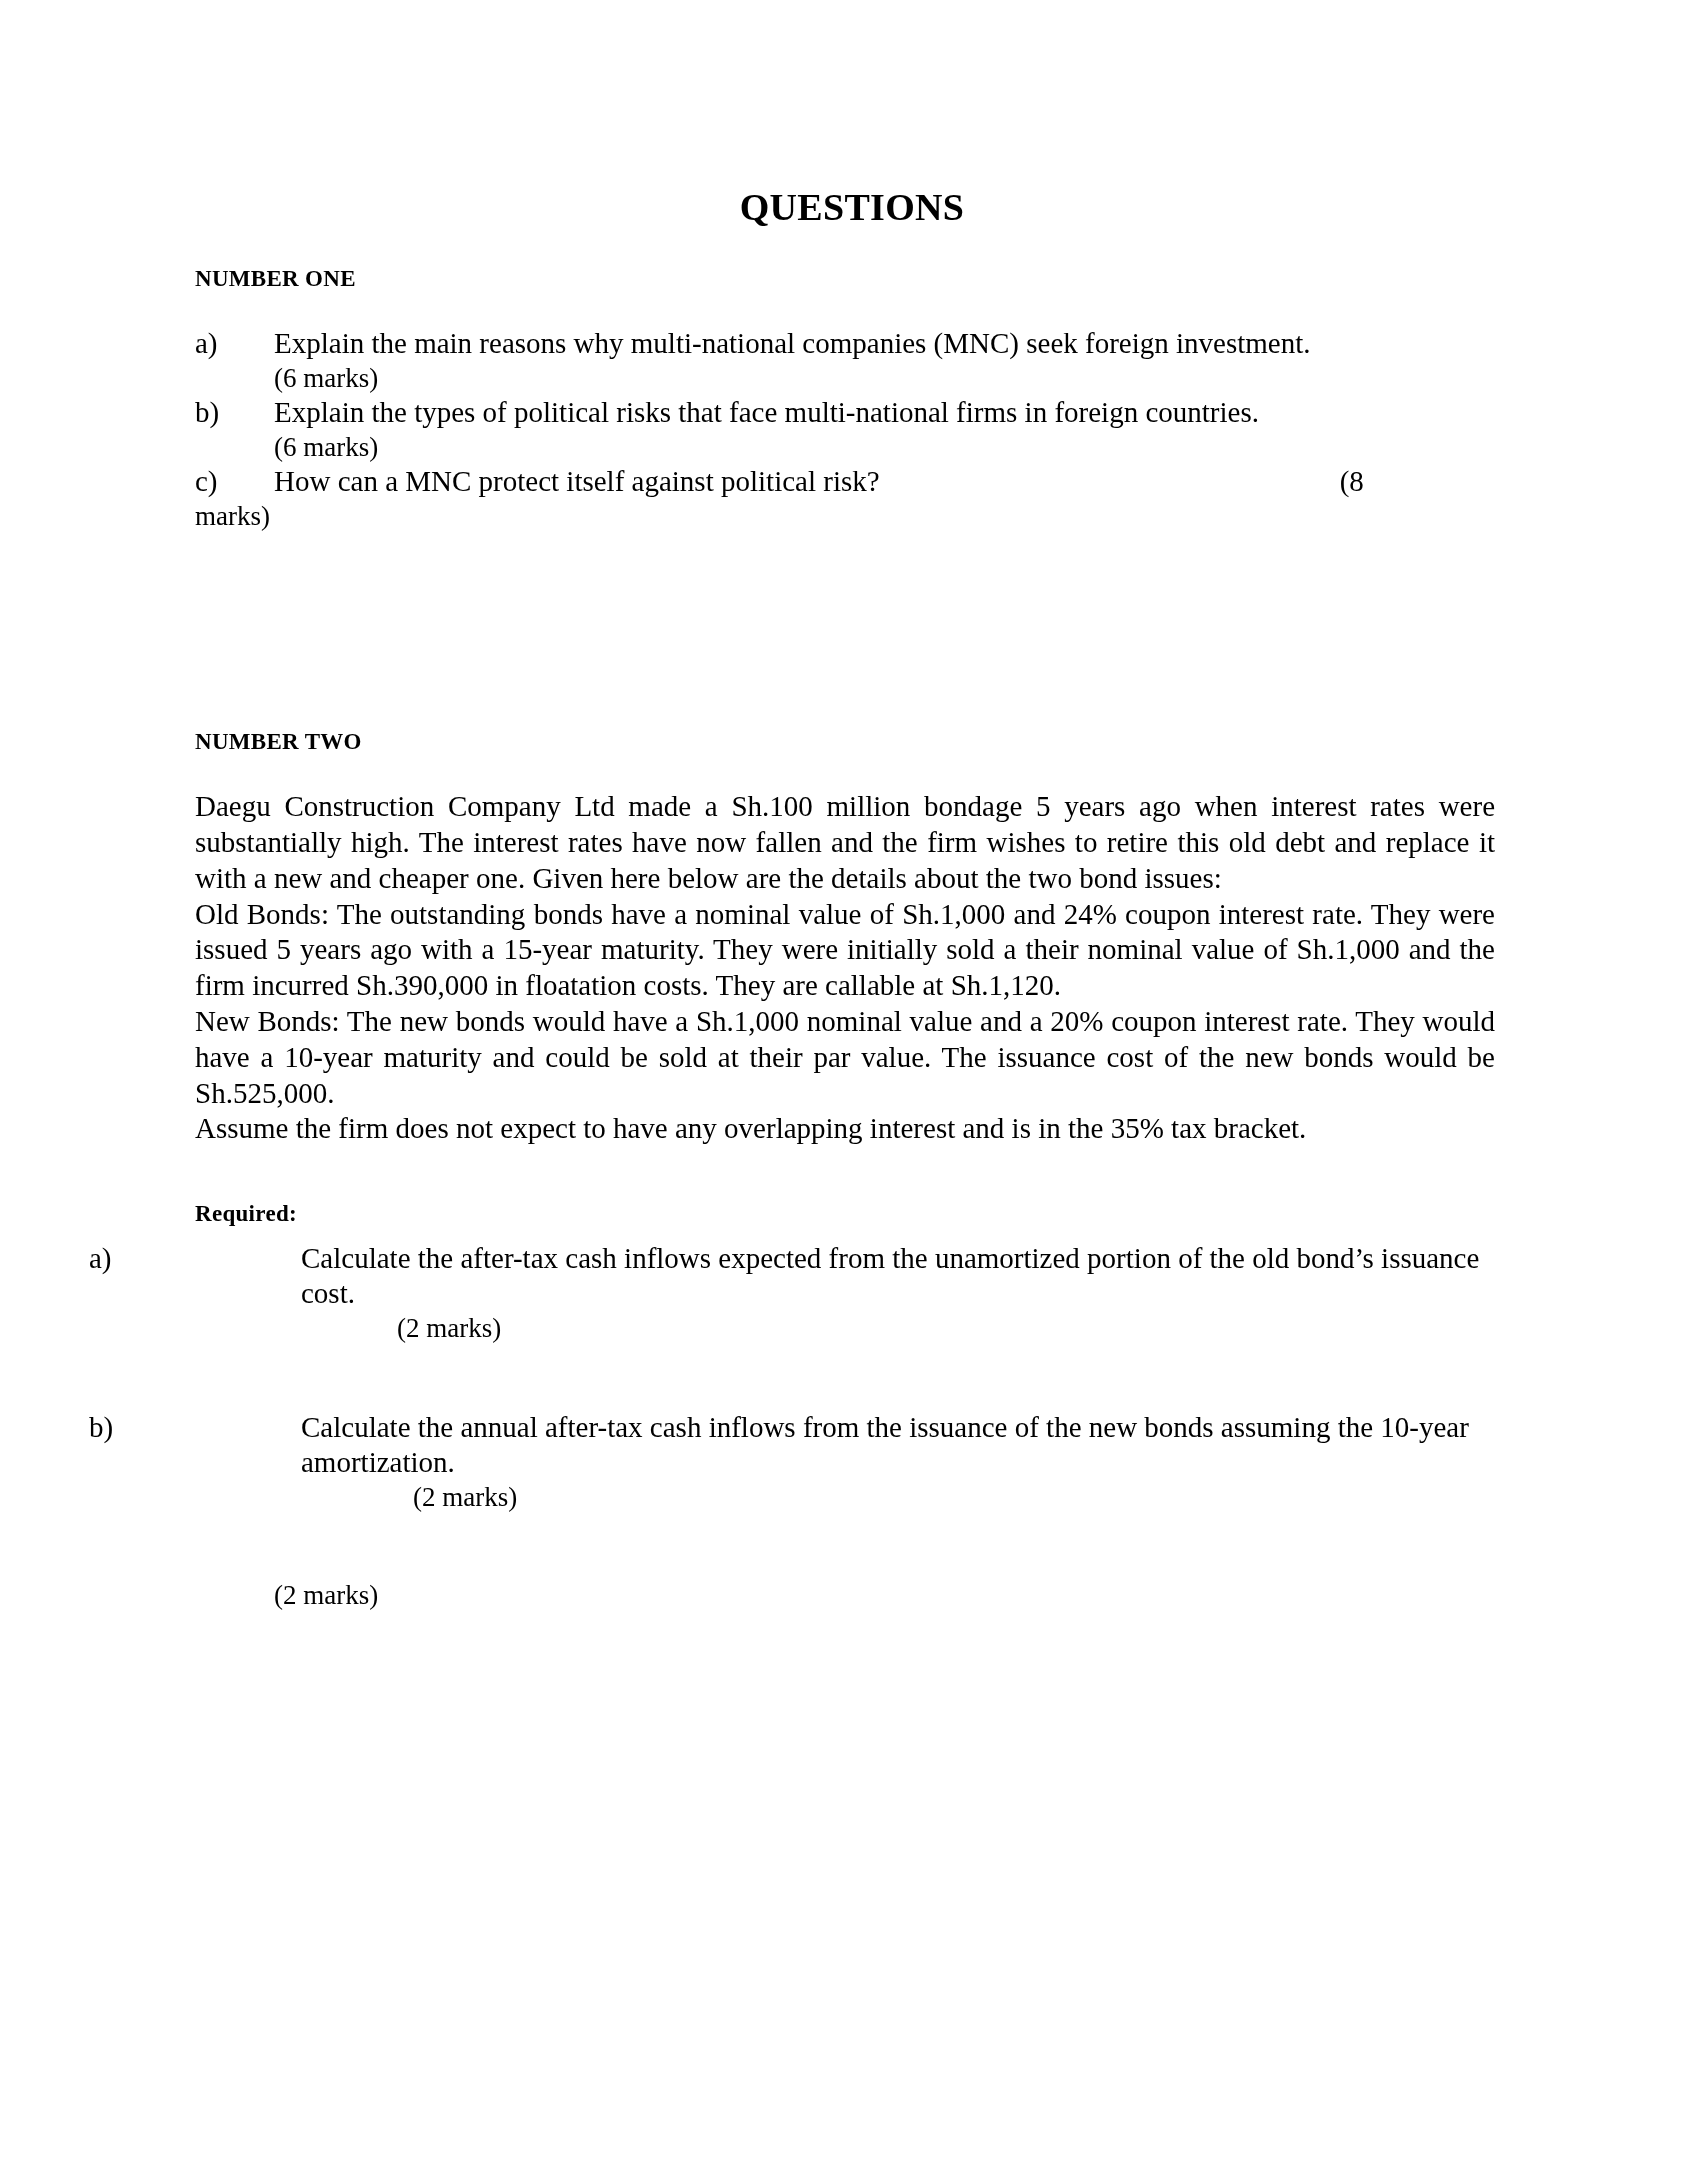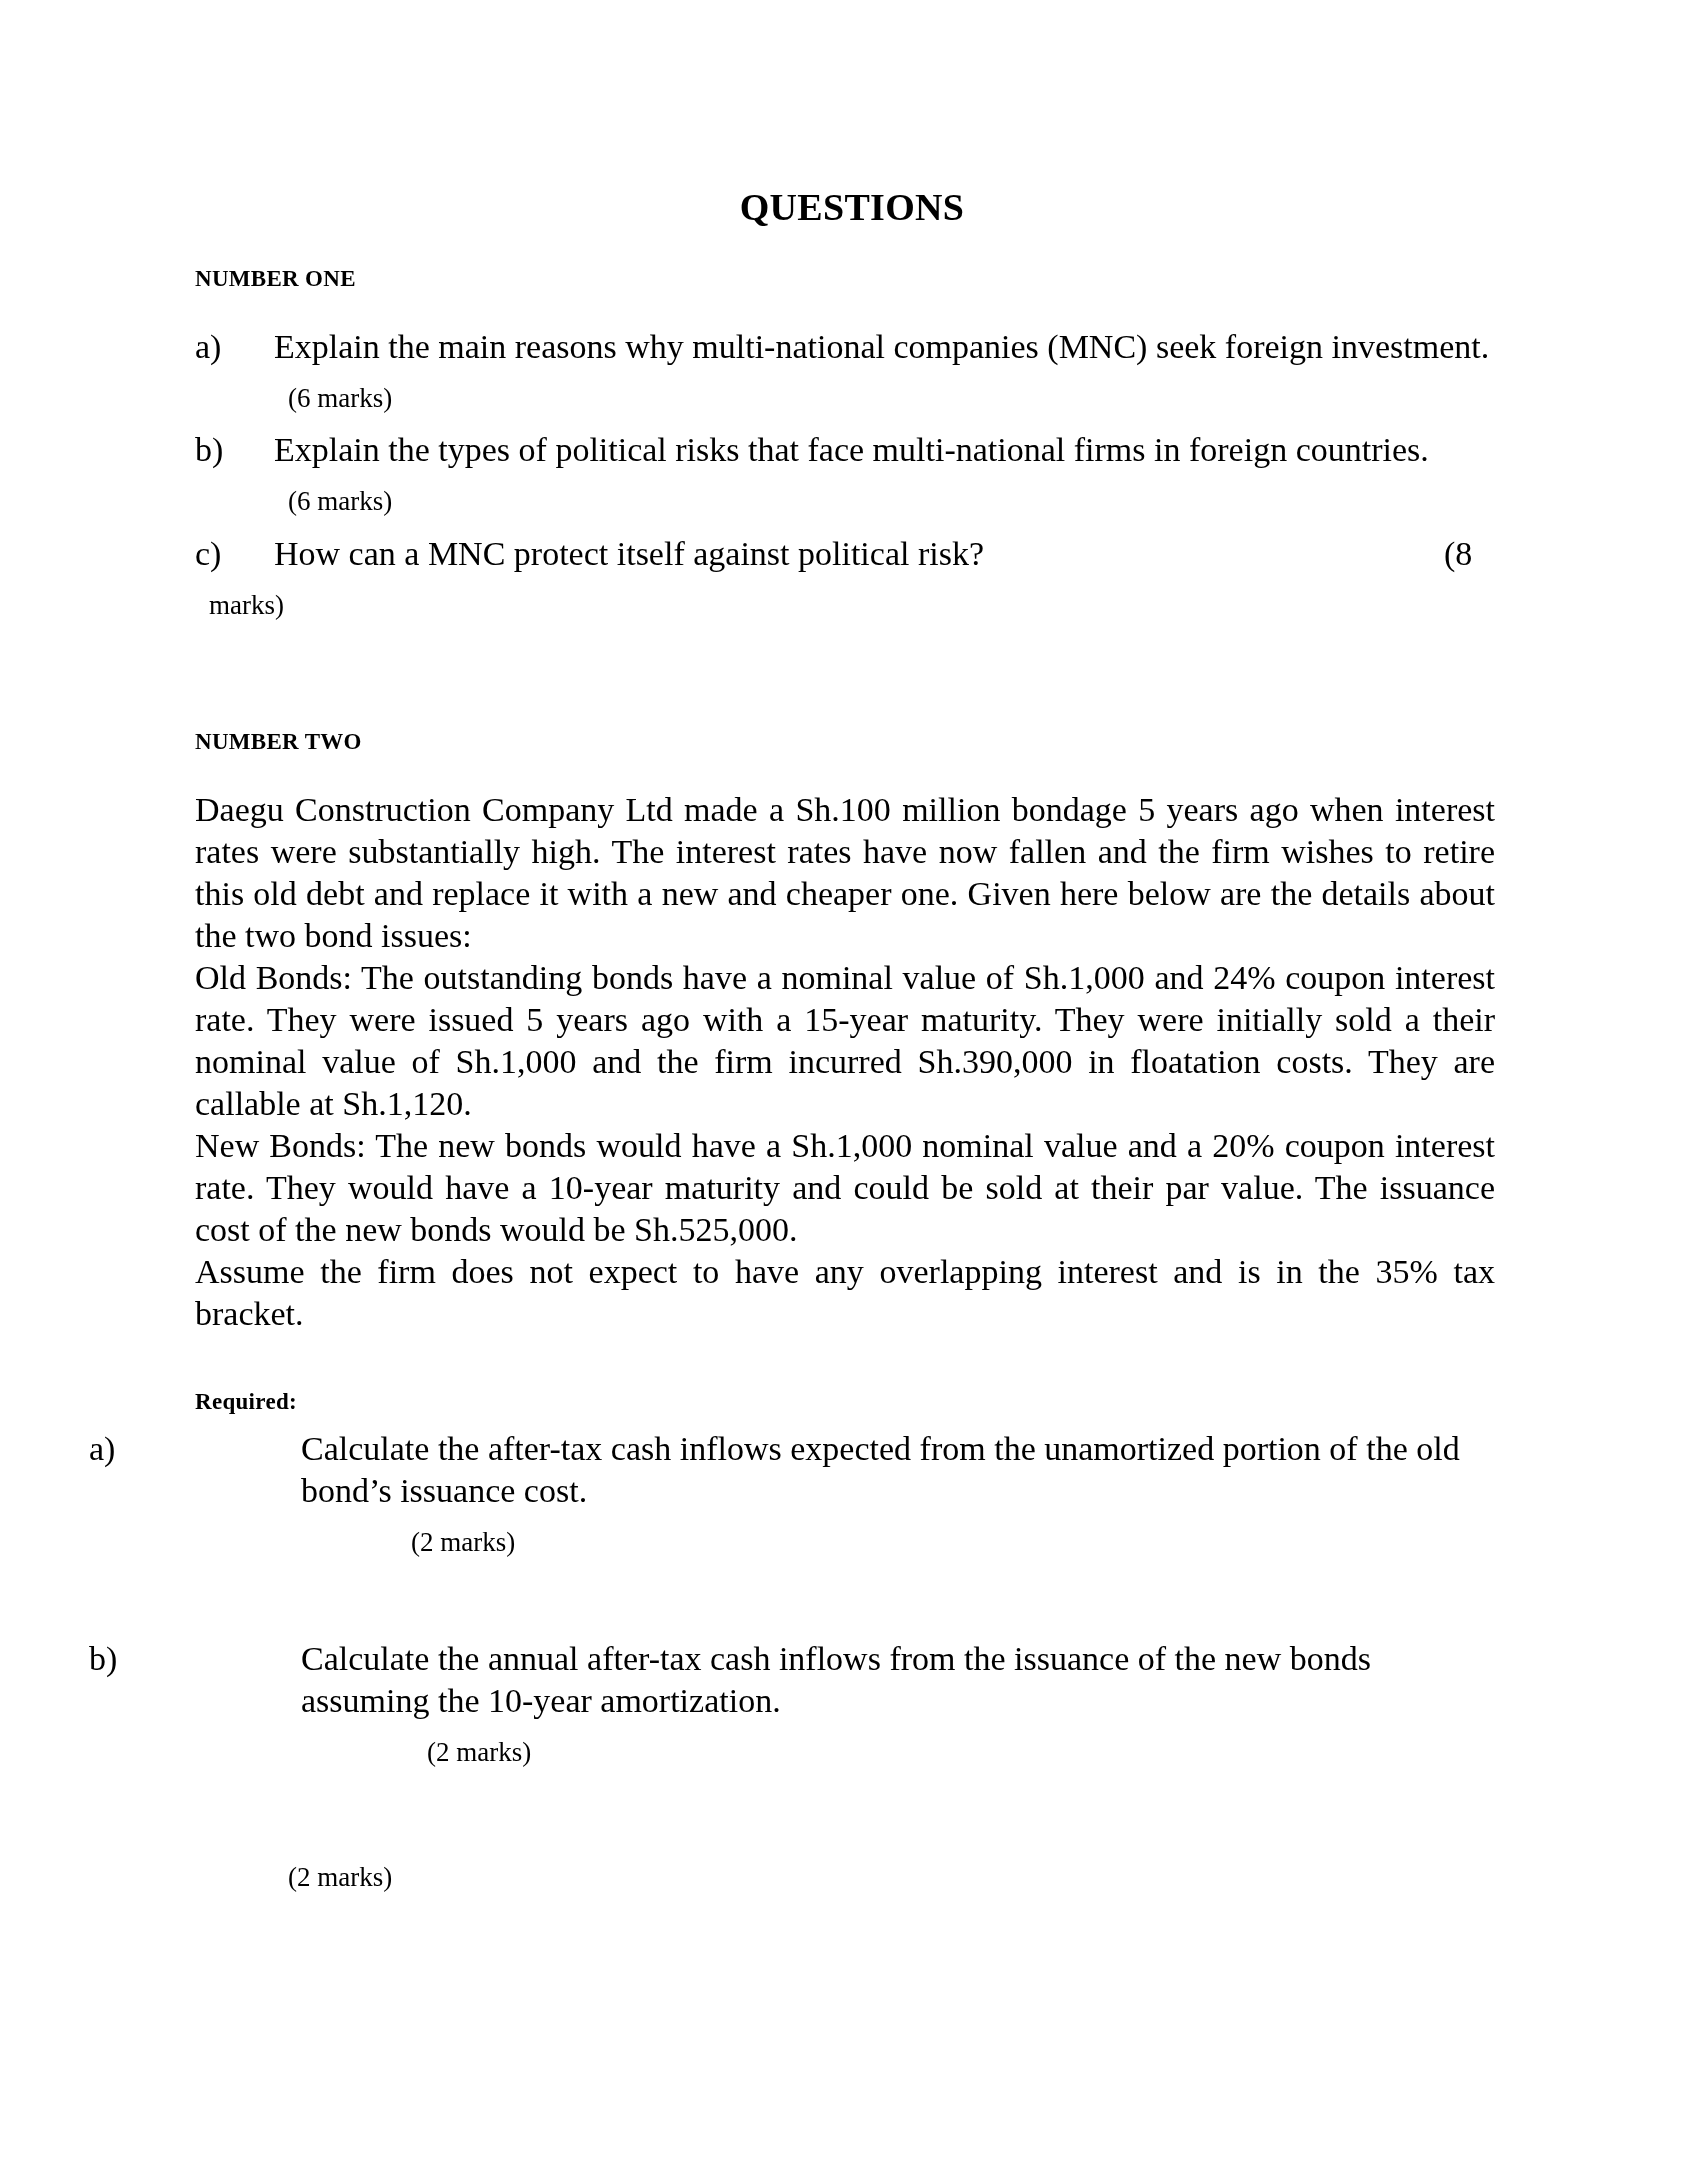--- a/index.html
+++ b/index.html
@@ -40,36 +40,36 @@
 
   .heading {
     font-size: 23px;
     font-weight: bold;
     letter-spacing: 0.3px;
     line-height: 1.18;
     margin: 0;
   }
 
   .para {
-    font-size: 34px;
+    font-size: 29px;
     line-height: 1.235;
     margin: 0;
     text-align: justify;
     text-justify: inter-word;
   }
   .para.nojust { text-align: left; }
 
   
   .lbl { display: inline-block; width: 79px; }
   .lbl-wide { display: inline-block; width: 106px; }
 
   .marks {
     font-size: 27px;
     line-height: 1.235;
-    margin: 14px;
+    margin: 0;
   }
   .ind-1 { padding-left: 79px; }   
   .ind-3 { padding-left: 202px; }   
   .ind-4 { padding-left: 218px; }   
 
   .hang { padding-left: 106px; text-indent: -106px; }
 
   .gap-sm { height: 13.2px; }
   .gap-md { height: 34px; }
   .gap-lg { height: 53px; }

